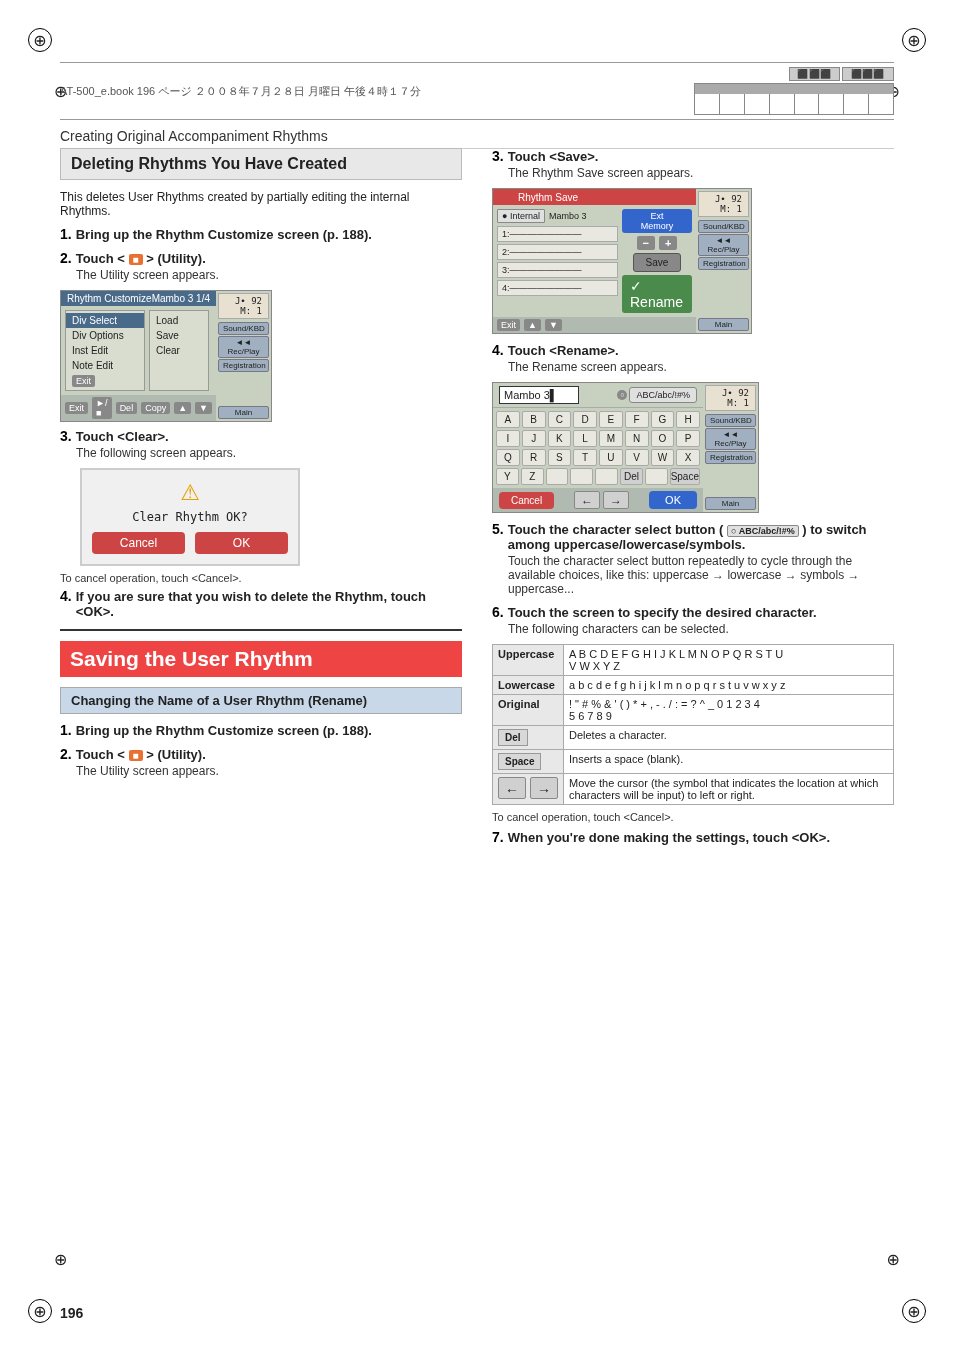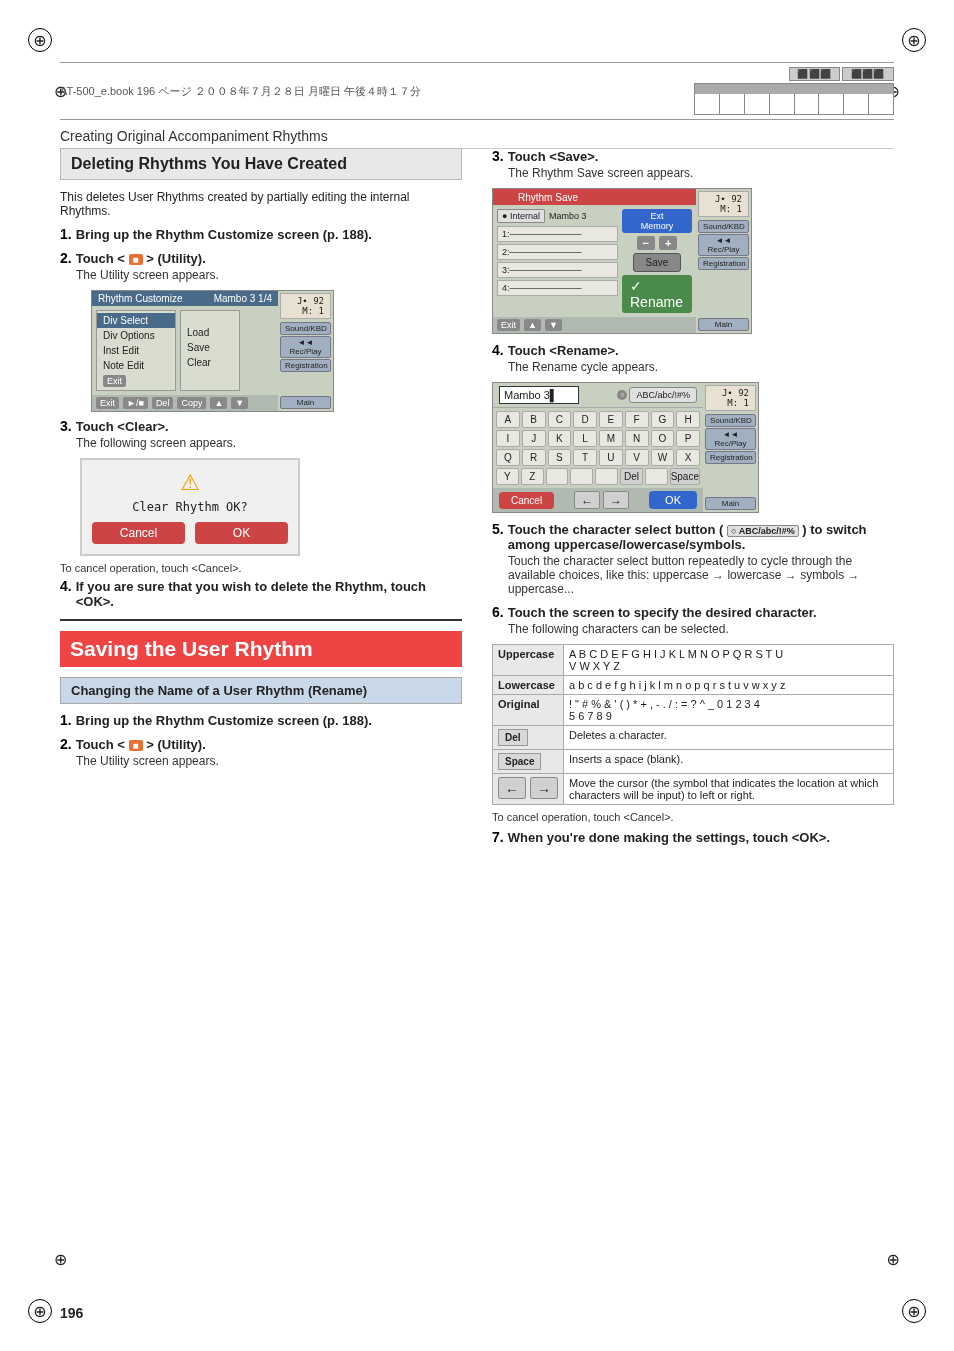--- a/index.html
+++ b/index.html
@@ -176,21 +176,21 @@
       font-size: 10px;
       cursor: pointer;
     }
     .screen-menu-item.selected {
       background: #4a6a8a;
       color: #fff;
     }
     .screen-menu-col2 {
       background: #d8ddd0;
       border: 1px solid #999;
-      padding: 14px 0;
+      padding: 2px 0;
       min-width: 60px;
     }
     .screen-btn {
       background: #a0b0c0;
       border: 1px solid #778;
       border-radius: 2px;
       padding: 1px 4px;
       font-size: 9px;
       text-align: center;
     }
@@ -505,21 +505,21 @@
       </div>
 
       <div class="step">
         <div class="step-header">
           <span class="step-num">2.</span>
           <span class="step-title">Touch &lt; <span class="inline-btn">■</span> &gt; (Utility).</span>
         </div>
         <div class="step-body">The Utility screen appears.</div>
       </div>
 
-      <div class="screen-img" style="width:243px;margin-left:31px;">
+      <div class="screen-img" style="width:212px;">
         <div style="display:flex;">
           <div style="flex:1;">
             <div class="screen-titlebar">
               <span>Rhythm Customize</span>
               <span>Mambo 3  1/4</span>
             </div>
             <div class="screen-body">
               <div class="screen-menu-col">
                 <div class="screen-menu-item selected">Div Select</div>
                 <div class="screen-menu-item">Div Options</div>
@@ -657,21 +657,21 @@
             <div class="screen-btn" style="margin-top:auto;font-size:8px;">Main</div>
           </div>
         </div>
       </div>
 
       <div class="step" style="margin-top:8px;">
         <div class="step-header">
           <span class="step-num">4.</span>
           <span class="step-title">Touch &lt;Rename&gt;.</span>
         </div>
-        <div class="step-body">The Rename cycle appears.</div>
+        <div class="step-body">The Rename screen appears.</div>
       </div>
 
       <div class="rename-screen" style="width:267px;">
         <div style="display:flex;">
           <div style="flex:1;">
             <div class="rename-titlebar">
               <div class="rename-input-box">Mambo 3▌</div>
               <div style="display:flex;align-items:center;gap:2px;">
                 <span style="background:#888;color:#fff;border-radius:50%;width:10px;height:10px;display:inline-block;font-size:7px;text-align:center;line-height:10px;">○</span>
                 <span class="abc-btn">ABC/abc/!#%</span>

